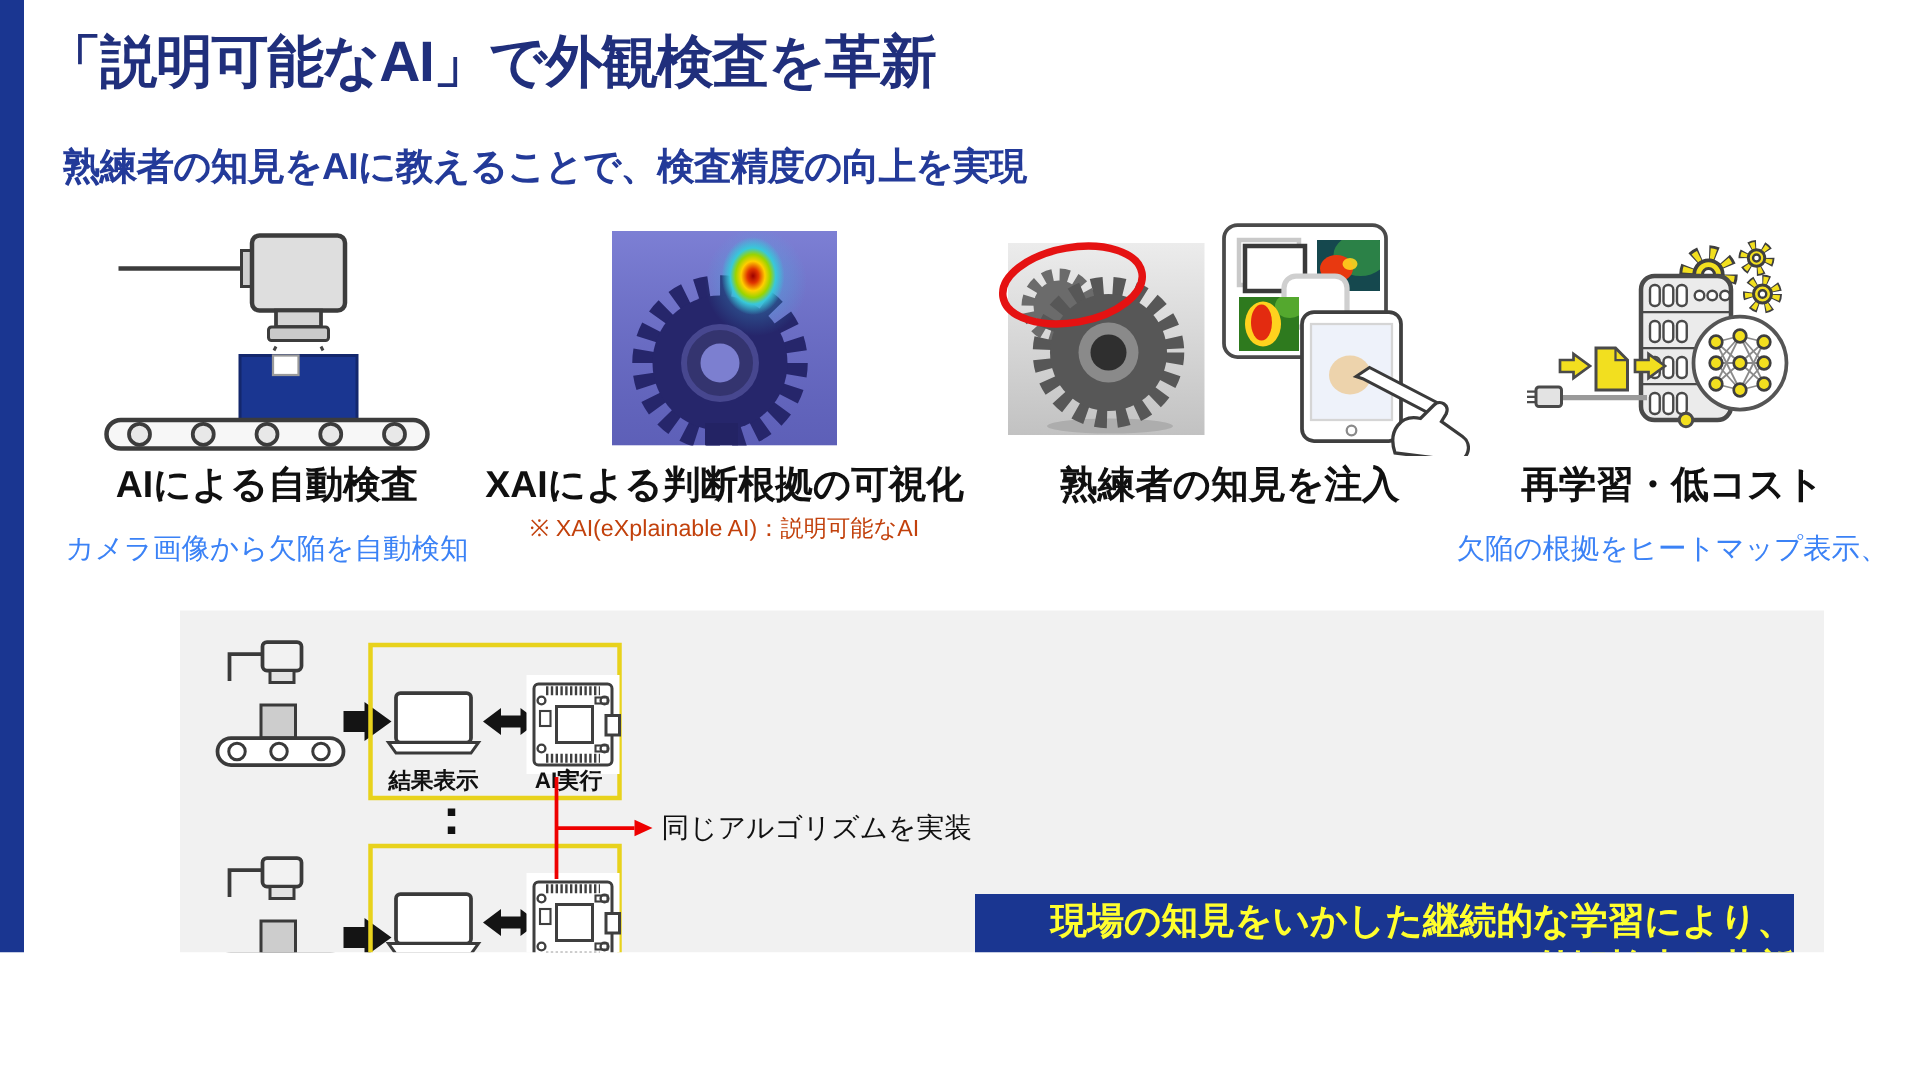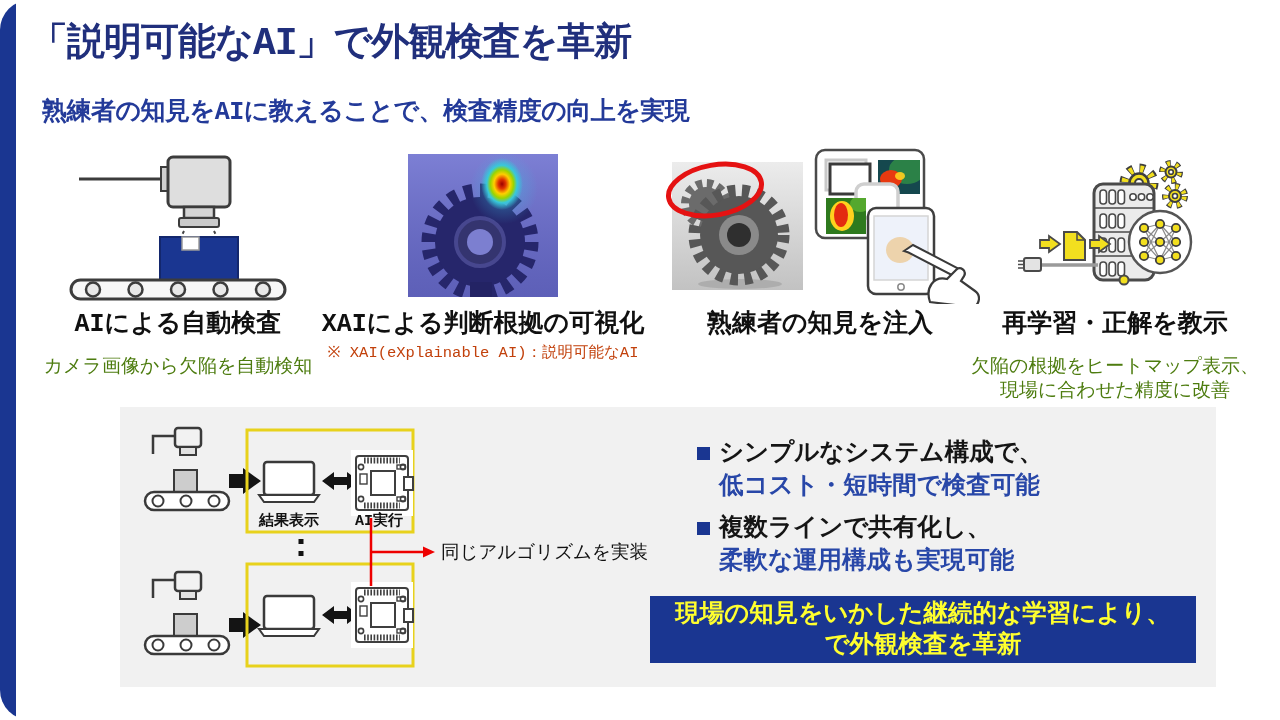--- a/index.html
+++ b/index.html
@@ -1,41 +1,41 @@
 <!DOCTYPE html>
 <html><head>
 <meta charset="utf-8">
 <style>
   html,body{margin:0;padding:0;background:#fff;}
-  .slide{position:relative;width:1280px;height:720px;background:#fff;overflow:hidden;
-         font-family:Liberation Mono, monospace;border-radius:30px;}
+  .slide{position:relative;width:1280px;height:635px;background:#fff;overflow:hidden;
+         font-family:Liberation Sans, sans-serif;}
   .accent-bar{position:absolute;left:0;top:0;width:16px;height:720px;background:#1a3691;}
   .page-title{position:absolute;left:30px;top:16px;font-size:38px;font-weight:bold;
               color:#202f7c;letter-spacing:-1px;white-space:nowrap;}
   .page-subtitle{position:absolute;left:42px;top:94px;font-size:25px;font-weight:bold;
               color:#233a99;letter-spacing:-0.5px;white-space:nowrap;}
   .col{position:absolute;top:148px;text-align:center;}
   .col1{left:28px;width:300px;}
   .col2{left:313px;width:340px;}
   .col3{left:660px;width:320px;text-align:center;}
   .col4{left:950px;width:330px;}
   .img-area{height:154px;display:flex;align-items:center;justify-content:center;}
   .step-heading{margin-top:4px;font-size:25px;font-weight:bold;color:#101010;white-space:nowrap;}
-  .step-caption{margin-top:16px;font-size:19px;color:#4d7c0f;line-height:24px;white-space:nowrap;}
+  .step-caption{margin-top:16px;font-size:19px;color:#3b82f6;line-height:24px;white-space:nowrap;}
   .step-note{font-size:15.5px;color:#c2410c;margin-top:1px;white-space:nowrap;}
   .gray-panel{position:absolute;left:120px;top:407px;width:1096px;height:280px;background:#f1f1f1;}
   .diagram-svg{position:absolute;left:125px;top:406px;}
   .benefits{position:absolute;left:697px;top:437px;width:500px;}
   .benefit{display:flex;gap:9px;margin-bottom:9px;}
   .bullet-sq{width:13px;height:13px;background:#1a3691;margin-top:10px;flex:none;}
   .benefit-text{font-size:24.5px;font-weight:bold;line-height:33px;text-align:left;}
   .benefit-text .l1{color:#151515;}
   .benefit-text .l2{color:#2847a8;}
   .highlight-box{position:absolute;left:650px;top:596px;width:546px;height:67px;background:#1a3691;
-      display:flex;flex-direction:column;align-items:center;justify-content:center;
+      display:flex;flex-direction:column;align-items:flex-end;justify-content:center;
       font-size:24.5px;font-weight:bold;color:#ffff2e;line-height:31px;white-space:nowrap;}
   svg text{font-family:inherit;}
 </style>
 </head>
 <body>
 
 <div class="slide">
   <div class="accent-bar"></div>
 
   <div class="page-title">「説明可能なAI」で外観検査を革新</div>
@@ -236,23 +236,23 @@
         <path d="M82,82 h9 v-4 l11,8 l-11,8 v-4 h-9 z" fill="#f2df1f" stroke="#4a4a4a" stroke-width="1.8"></path>
 
         <path d="M33,107 H90" stroke="#9a9a9a" stroke-width="3.5" fill="none"></path>
         <rect x="16" y="100" width="17" height="13" rx="2" fill="#e3e3e3" stroke="#4a4a4a" stroke-width="2"></rect>
         <line x1="10" y1="103" x2="16" y2="103" stroke="#4a4a4a" stroke-width="1.5"></line>
         <line x1="10" y1="106.5" x2="16" y2="106.5" stroke="#4a4a4a" stroke-width="1.5"></line>
         <line x1="10" y1="110" x2="16" y2="110" stroke="#4a4a4a" stroke-width="1.5"></line>
         <circle cx="116" cy="122" r="4.5" fill="#f2df1f" stroke="#4a4a4a" stroke-width="2"></circle>
       </svg>
     </div>
-    <div class="step-heading">再学習・正解を教示</div>
+    <div class="step-heading">再学習・低コスト</div>
     <div class="step-caption"><span>欠陥の根拠をヒートマップ表示、</span><br>
-      <span>現場に合わせた精度に改善</span></div>
+      </div>
   </div>
 
   <div class="gray-panel"></div>
 
   <svg class="diagram-svg" width="560" height="280" viewBox="0 0 560 280" xmlns="http://www.w3.org/2000/svg" xmlns:xlink="http://www.w3.org/1999/xlink">
     <defs>
       <g id="cu">
         <path d="M10,34 V16 H36" fill="none" stroke="#3a3a3a" stroke-width="2.5"></path>
         <rect x="32" y="8" width="26" height="19" rx="3" fill="#f2f2f2" stroke="#3a3a3a" stroke-width="2.5"></rect>
         <rect x="37" y="27" width="16" height="8" fill="#e2e2e2" stroke="#3a3a3a" stroke-width="2"></rect>
@@ -308,34 +308,18 @@
     <use href="#lp" xlink:href="#lp" x="134" y="190"></use>
     <use href="#dbl" xlink:href="#dbl" x="197" y="198"></use>
     <use href="#bd" xlink:href="#bd" x="229" y="180"></use>
 
     <line x1="246" y1="112" x2="246" y2="180" stroke="#ee0000" stroke-width="2.5"></line>
     <line x1="246" y1="146" x2="298" y2="146" stroke="#ee0000" stroke-width="2.5"></line>
     <path d="M298,140.5 L310,146 L298,151.5 z" fill="#ee0000"></path>
     <text x="316" y="152" font-size="18.5" fill="#111">同じアルゴリズムを実装</text>
   </svg>
 
-  <div class="benefits">
-    <div class="benefit">
-      <span class="bullet-sq"></span>
-      <div class="benefit-text">
-        <div class="l1">シンプルなシステム構成で、</div>
-        <div class="l2">低コスト・短時間で検査可能</div>
-      </div>
-    </div>
-    <div class="benefit">
-      <span class="bullet-sq"></span>
-      <div class="benefit-text">
-        <div class="l1">複数ラインで共有化し、</div>
-        <div class="l2">柔軟な運用構成も実現可能</div>
-      </div>
-    </div>
-  </div>
 
   <div class="highlight-box">
     <span>現場の知見をいかした継続的な学習により、</span>
     <span>で外観検査を革新</span>
   </div>
 </div>
 
 </body></html>

